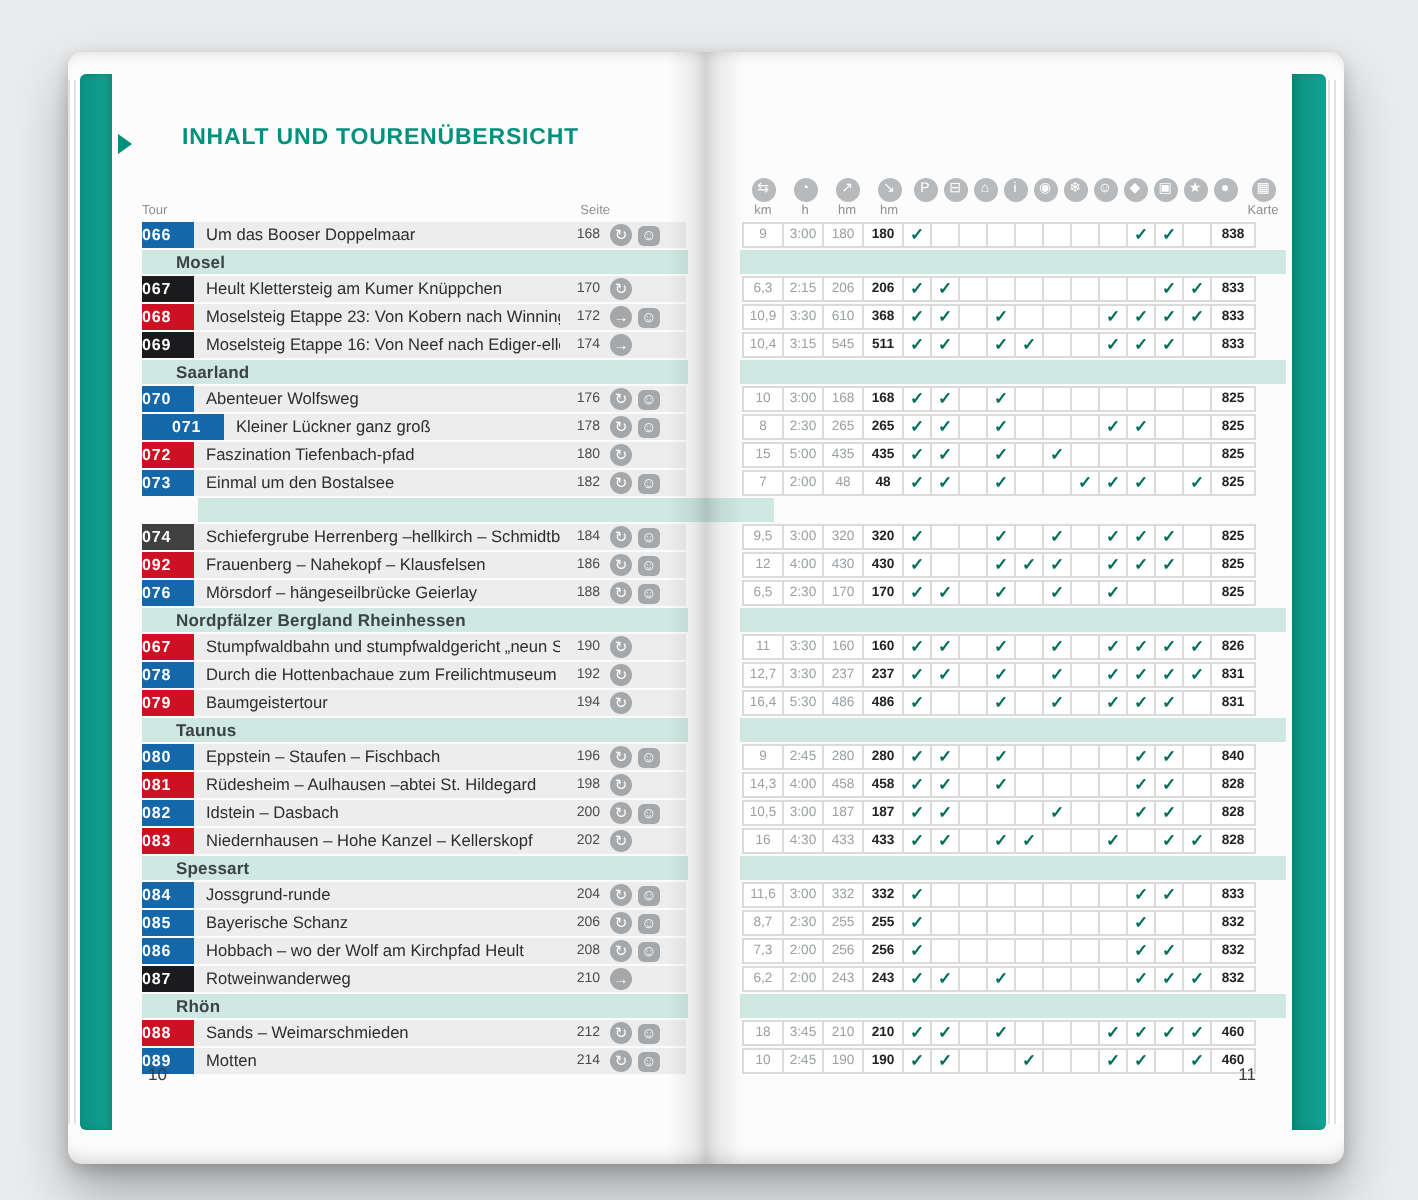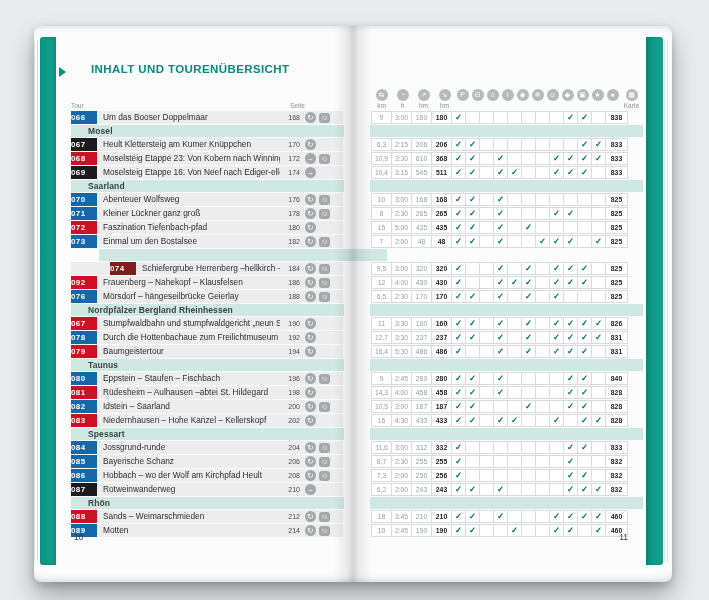--- a/index.html
+++ b/index.html
@@ -308,21 +308,21 @@
               <span class="cell c-chk"></span>
               <span class="cell c-chk"></span>
               <span class="cell c-chk"></span>
               <span class="cell c-chk"></span>
               <span class="cell c-chk"></span>
               <span class="cell c-map bold">825</span>
             </div>
           </div>
           <div class="row trow">
             <div class="zl">
-              <span class="badge" style="background: rgb(20, 103, 168);">071</span>
+              <span class="badge" style="background: rgb(20, 103, 168); padding-left: 15px;">071</span>
               <span class="tname">Kleiner Lückner ganz groß</span>
               <span class="tpage">178</span>
               <span class="ticons">
                 <span class="cicon">↻</span>
                 <span class="ficon">☺</span>
               </span>
             </div>
             <div class="zg"></div>
             <div class="zr">
               <span class="cell c-num first">8</span>
@@ -401,21 +401,21 @@
               <span class="cell c-chk chk">✓</span>
               <span class="cell c-map bold">825</span>
             </div>
           </div>
           <div class="row band">
             <div class="zg"></div>
             <div class="zr"></div>
           </div>
           <div class="row trow">
             <div class="zl">
-              <span class="badge" style="background: #7f1d1d; margin-left: 39px;">074</span>
+              <span class="badge" style="background: #404040;">074</span>
               <span class="tname">Schiefergrube Herrenberg –hellkirch – Schmidtburg</span>
               <span class="tpage">184</span>
               <span class="ticons">
                 <span class="cicon">↻</span>
                 <span class="ficon">☺</span>
               </span>
             </div>
             <div class="zg"></div>
             <div class="zr">
               <span class="cell c-num first">9,5</span>
@@ -652,21 +652,21 @@
               <span class="cell c-chk"></span>
               <span class="cell c-chk chk">✓</span>
               <span class="cell c-chk chk">✓</span>
               <span class="cell c-chk"></span>
               <span class="cell c-map bold">828</span>
             </div>
           </div>
           <div class="row trow">
             <div class="zl">
               <span class="badge" style="background: rgb(20, 103, 168);">082</span>
-              <span class="tname">Idstein – Saarland</span>
+              <span class="tname">Idstein – Dasbach</span>
               <span class="tpage">200</span>
               <span class="ticons">
                 <span class="cicon">↻</span>
                 <span class="ficon">☺</span>
               </span>
             </div>
             <div class="zg"></div>
             <div class="zr">
               <span class="cell c-num first">10,5</span>
               <span class="cell c-num">3:00</span>

